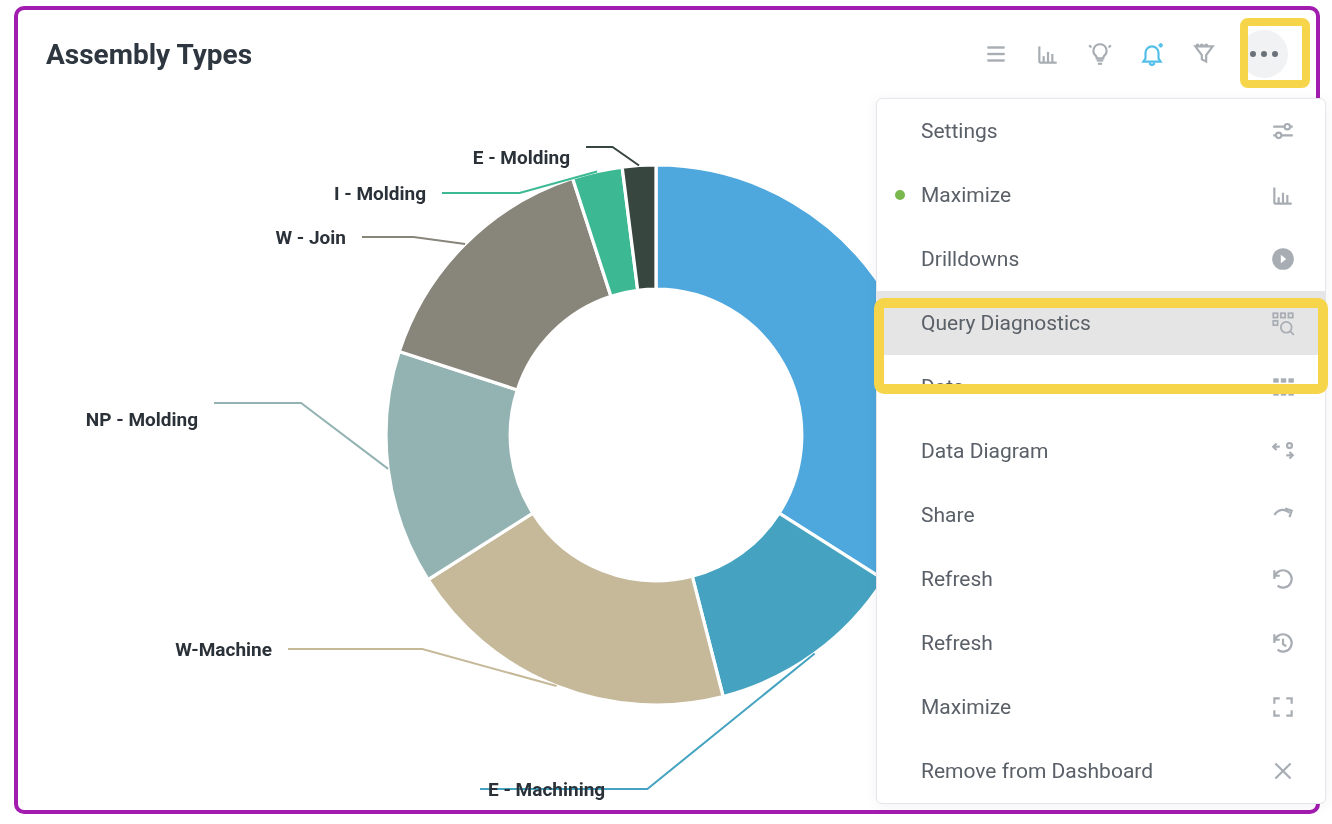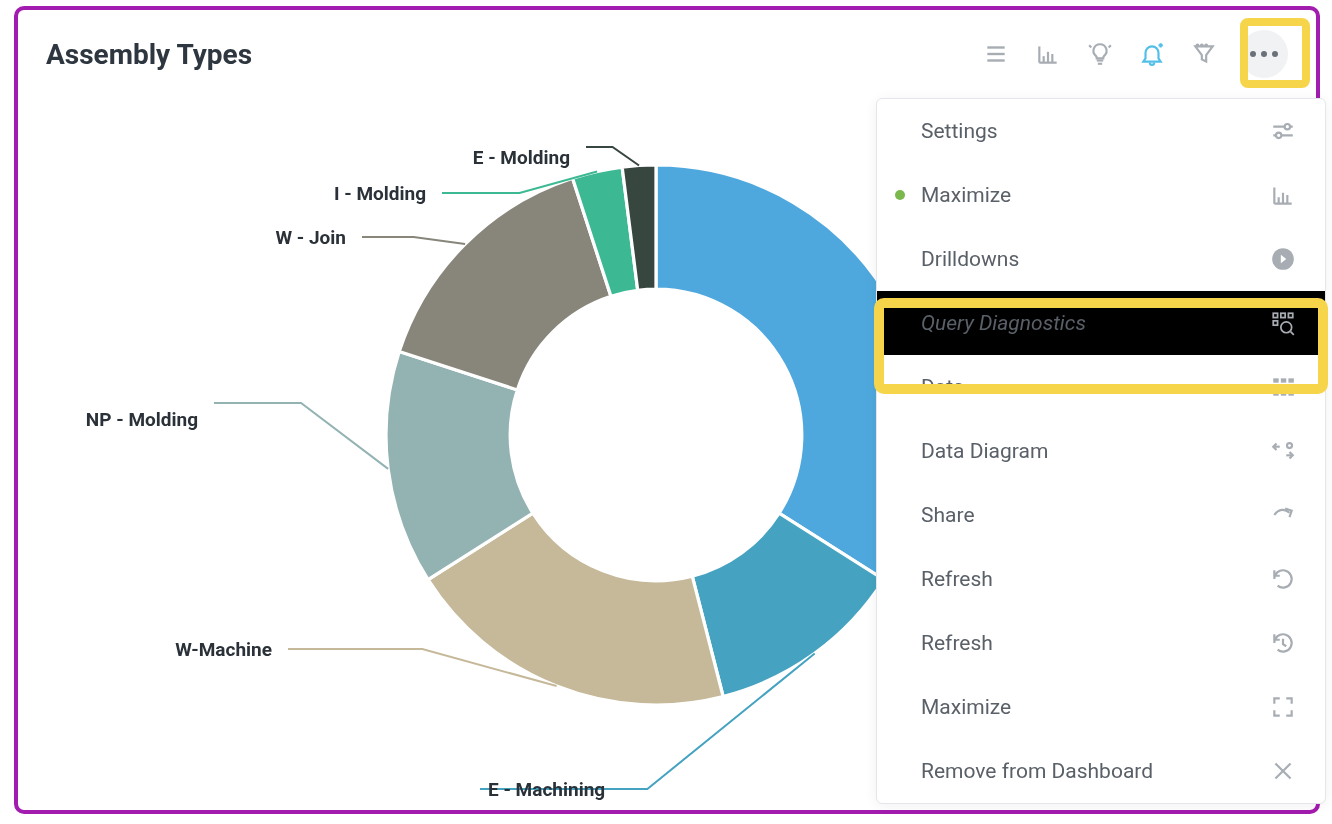--- a/index.html
+++ b/index.html
@@ -130,22 +130,21 @@
     gap: 48px;
   }
   .menu-item .dot-indicator {
     position: absolute;
     left: 18px;
     width: 10px; height: 10px;
     border-radius: 50%;
     background: #7ab84e;
   }
   .menu-item.hover {
-    background: #000000;
-    font-style: italic;
+    background: #e5e5e5;
   }
   .menu-item .mi-icon {
     width: 28px;
     height: 28px;
     display: flex;
     align-items: center;
     justify-content: center;
     color: #a7adb3;
   }
   .menu-item .mi-icon svg { width: 26px; height: 26px; }

